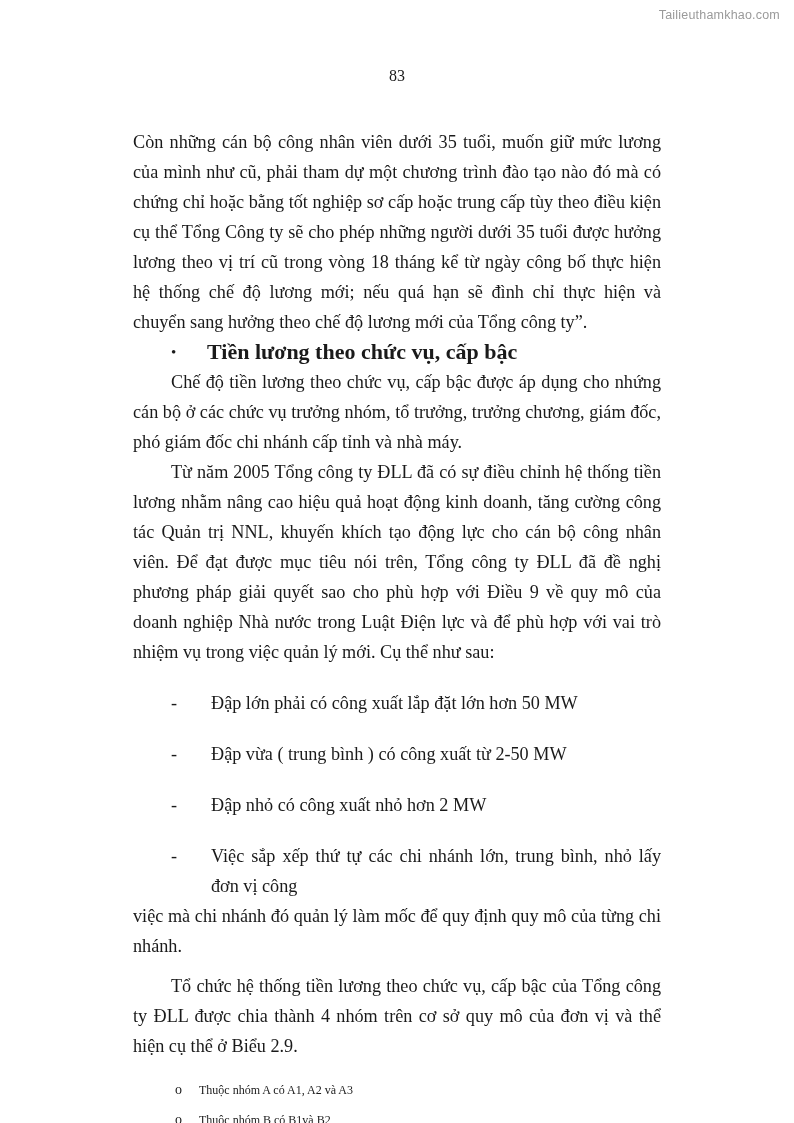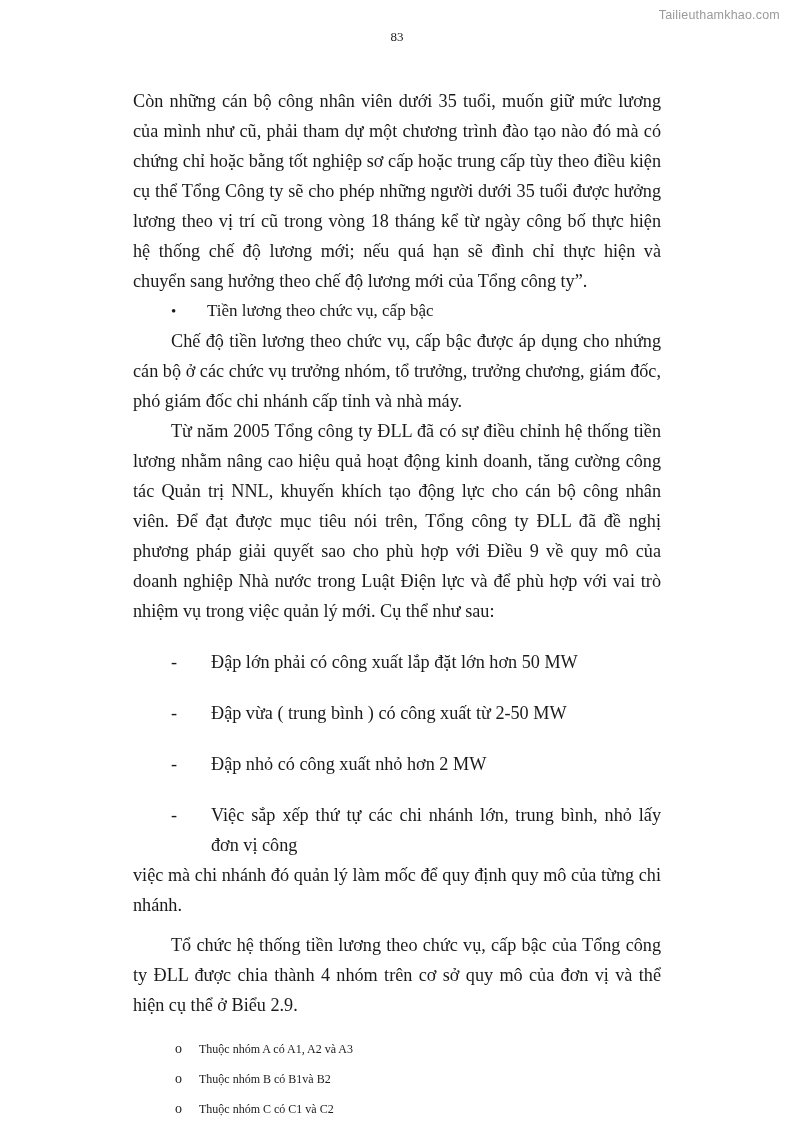--- a/index.html
+++ b/index.html
@@ -40,22 +40,22 @@
   
   .content {
     position: absolute;
     left: 133px;
     top: 0;
     width: 528px;
   }
 
   .page-number {
     text-align: center;
-    font-size: 13px;
-    margin-top: 30px;
+    font-size: 16px;
+    margin-top: 68px;
     line-height: 1;
   }
 
   p, .lineitem {
     font-size: 18.2px;
     line-height: 30px;
     margin: 0;
     text-align: justify;
     text-justify: inter-word;
   }
@@ -66,22 +66,22 @@
   }
 
   .first-para {
     margin-top: 43px;
     text-indent: 0;
   }
 
   
   .bullet-heading {
     display: flex;
-    font-weight: normal;
-    font-size: 17px;
+    font-weight: bold;
+    font-size: 22px;
     line-height: 30px;
     padding-left: 38px;
   }
   .bullet-heading .marker {
     width: 36px;
     flex: 0 0 36px;
     font-weight: normal;
     font-size: 15px;
   }
   .bullet-heading .marker::before { content: "\2022"; }

